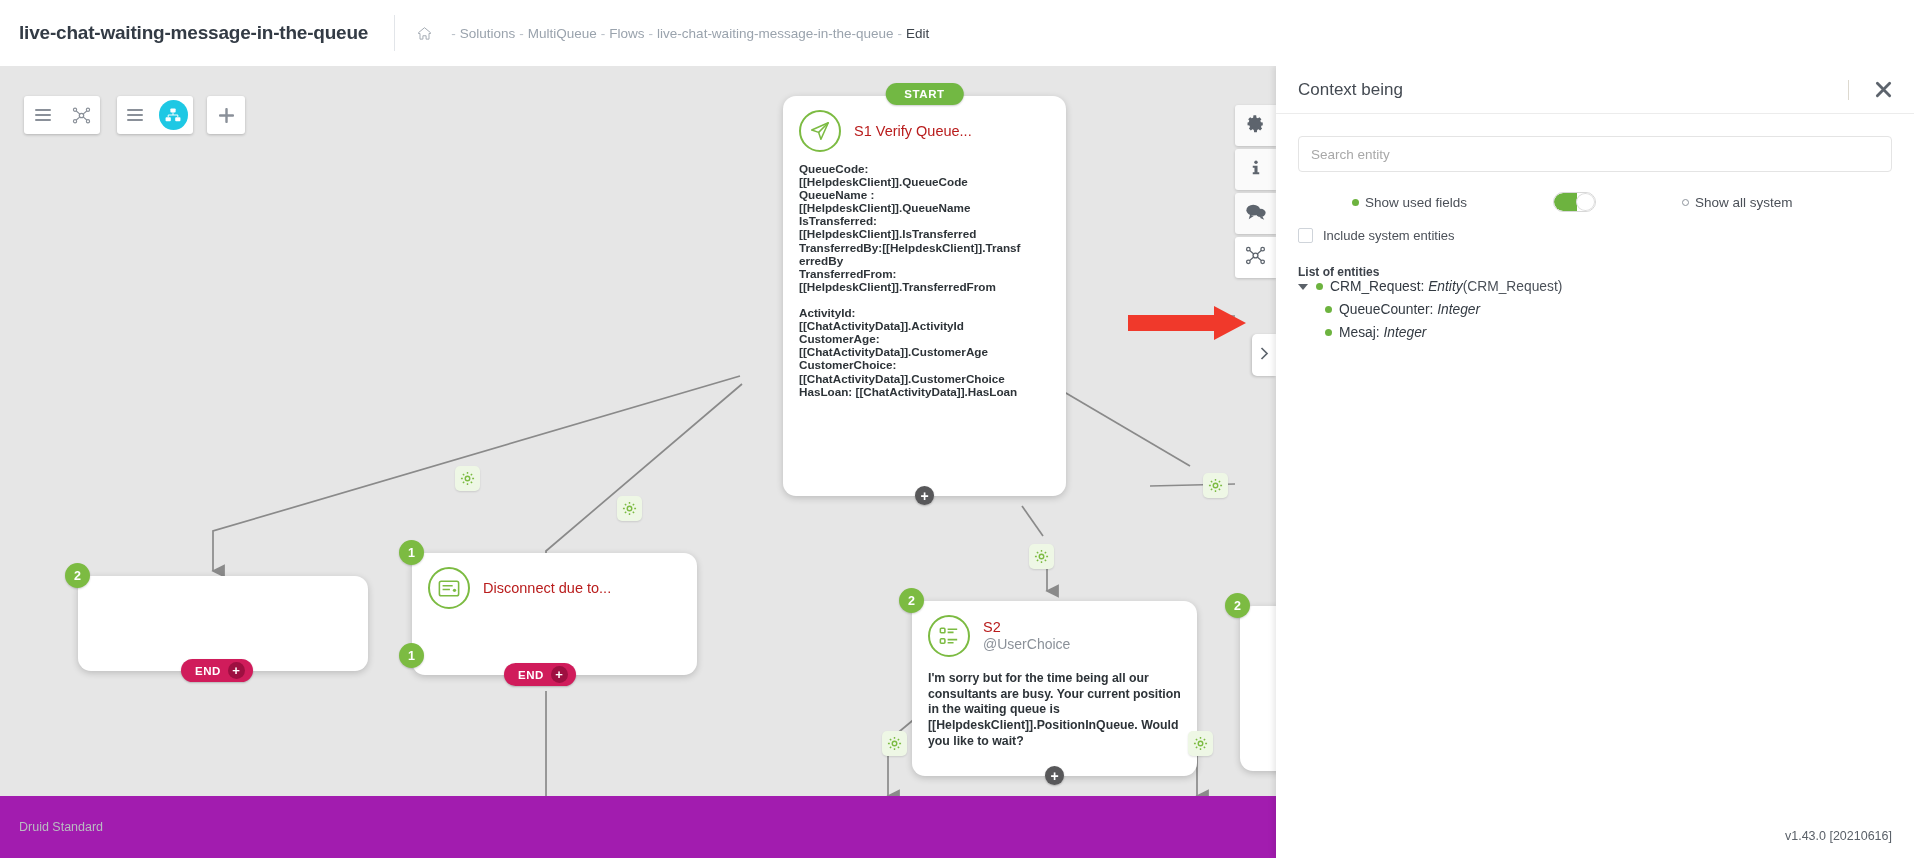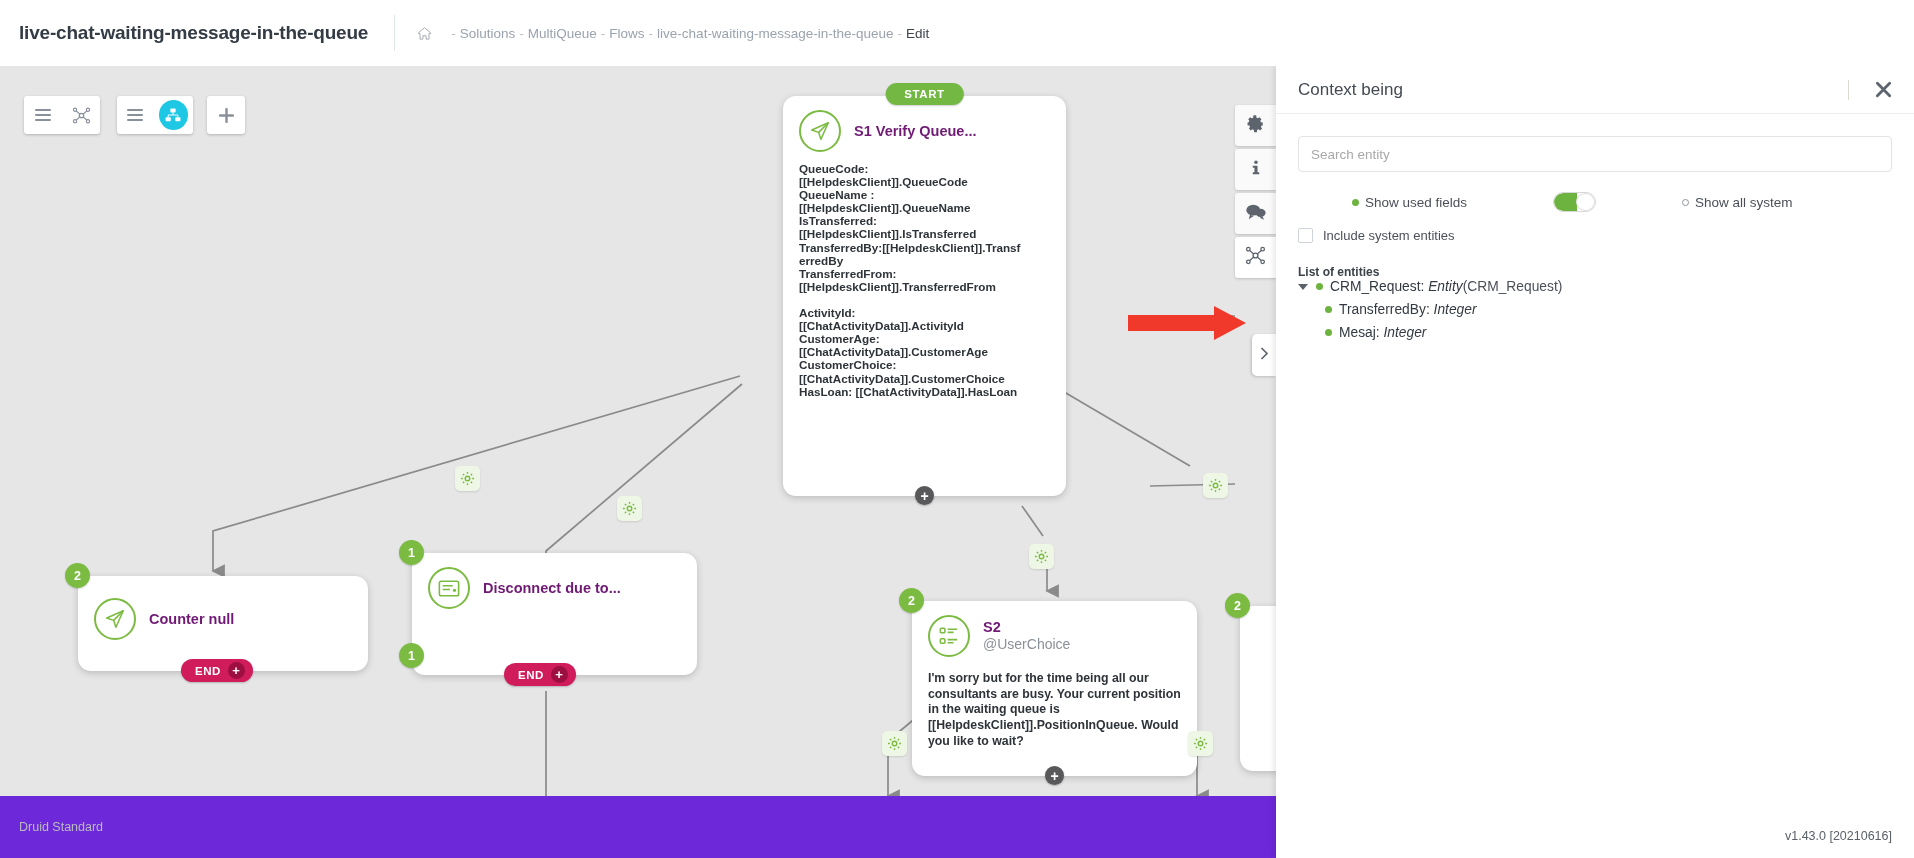--- a/index.html
+++ b/index.html
@@ -99,21 +99,21 @@
     z-index: 10;
   }
   .node-head { display: flex; align-items: center; padding: 14px 16px 4px 16px; }
   .node-ico {
     width: 42px; height: 42px; border-radius: 50%;
     border: 2px solid #7cbb42;
     display: flex; align-items: center; justify-content: center;
     flex: 0 0 42px; margin-right: 13px;
   }
   .node-titles { display: flex; flex-direction: column; line-height: 1.25; }
-  .node-title { font-size: 14.5px; font-weight: bold; color: #701a75; }
+  .node-title { font-size: 14.5px; font-weight: normal; color: #b91c1c; }
   .node-sub { font-size: 14px; color: #8b9199; font-weight: normal; }
   .node-body {
     padding: 6px 16px 16px 16px;
     font-size: 11.7px; font-weight: bold; color: #2d3338;
     line-height: 1.12; white-space: pre-wrap; word-break: break-word;
   }
   .node-body.msg { font-size: 12.3px; line-height: 1.28; padding-top: 10px; }
 
   .start-pill {
     position: absolute; left: 50%; transform: translateX(-50%);
@@ -242,21 +242,21 @@
 
   .ctx-footer {
     height: 44px; display: flex; align-items: center;
     justify-content: flex-end; padding-right: 22px;
     font-size: 12.5px; color: #5b6169;
   }
 
   
   .bottom-bar {
     position: absolute; left: 0; top: 796px;
-    width: 1276px; height: 62px; background: #6d28d9;
+    width: 1276px; height: 62px; background: #a21caf;
     display: flex; align-items: center;
   }
   .bottom-text { margin-left: 19px; font-size: 12.5px; color: #b9bcc1; }
 </style>
 </head>
 <body>
 
 <div id="app">
 
   <div class="top-header">
@@ -434,31 +434,20 @@
 CustomerAge:
 [[ChatActivityData]].CustomerAge
 CustomerChoice:
 [[ChatActivityData]].CustomerChoice
 HasLoan: [[ChatActivityData]].HasLoan</div>
       <div class="plus-dot" style="left:132px; bottom:-9px;">+</div>
     </div>
 
     <div class="node" id="node-counter" style="left:78px; top:510px; width:290px; height:95px;">
       <div class="badge-num" style="left:-13px; top:-13px;">2</div>
-      <div class="node-head" style="padding-top:22px;">
-        <div class="node-ico">
-          <svg width="22" height="22" viewBox="0 0 24 24">
-              <path d="M21 3 L3 11 L10.5 13.5 L13 21 z" fill="none" stroke="#7cbb42" stroke-width="1.7" stroke-linejoin="round"></path>
-              <path d="M21 3 L10.5 13.5" fill="none" stroke="#7cbb42" stroke-width="1.7"></path>
-            </svg>
-        </div>
-        <div class="node-titles">
-          <span class="node-title">Counter null</span>
-        </div>
-      </div>
       <div class="end-pill" style="left:103px; bottom:-11px;">
         <span>END</span>
         <span class="ep-plus">+</span>
       </div>
     </div>
 
     <div class="node" id="node-disconnect" style="left:412px; top:487px; width:285px; height:122px;">
       <div class="badge-num" style="left:-13px; top:-13px;">1</div>
       <div class="badge-num" style="left:-13px; top:90px;">1</div>
       <div class="node-head">
@@ -585,21 +574,21 @@
           <span class="caret"></span>
           <span class="ent-dot"></span>
           <span>CRM_Request</span>
           <span>:&nbsp;</span>
           <span class="ital">Entity</span>
           <span class="ent-paren">(CRM_Request)</span>
         </div>
 
         <div class="ent-child">
           <span class="ent-dot"></span>
-          <span>TransferredBy</span>
+          <span>QueueCounter</span>
           <span>:&nbsp;</span>
           <span class="ital">Integer</span>
         </div>
 
         <div class="ent-child">
           <span class="ent-dot"></span>
           <span>Mesaj</span>
           <span>:&nbsp;</span>
           <span class="ital">Integer</span>
         </div>

